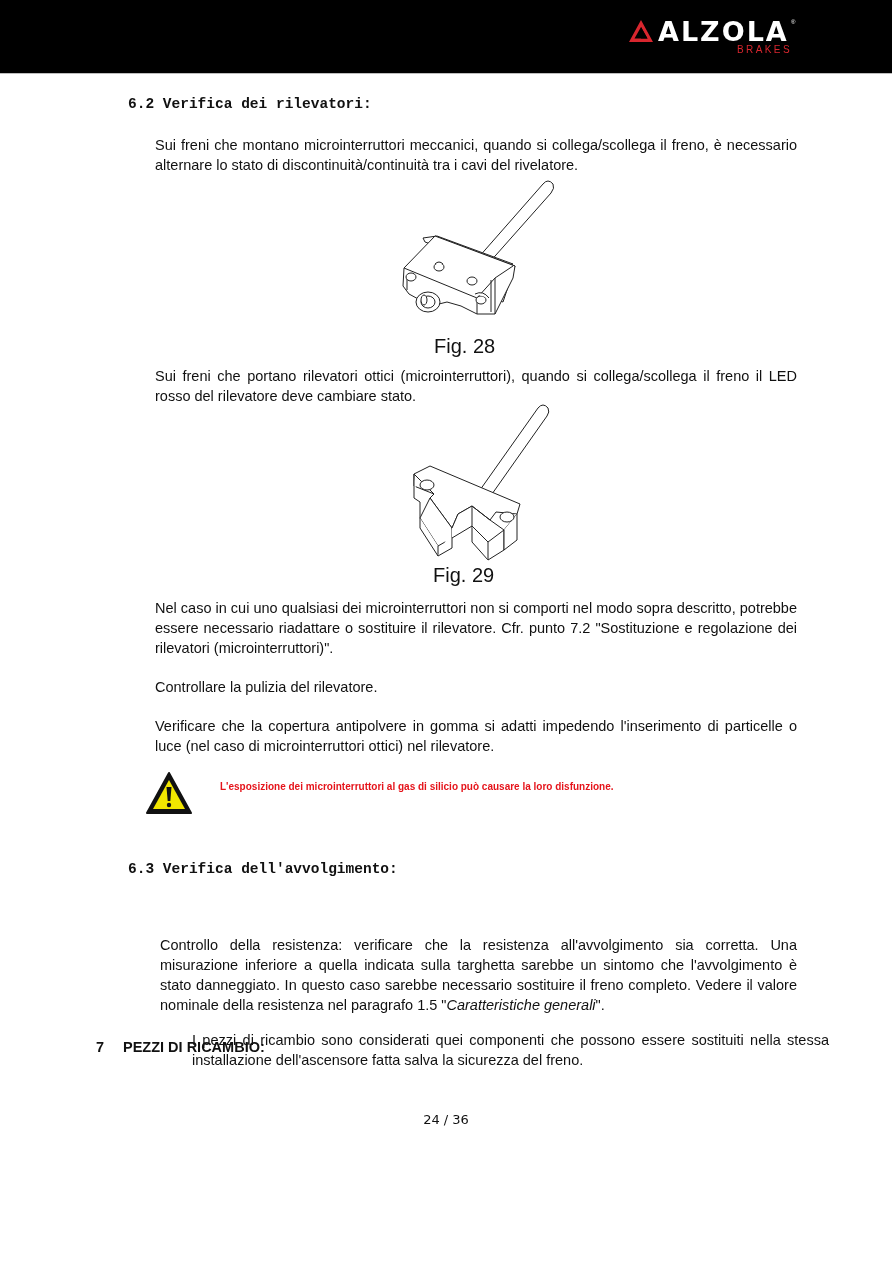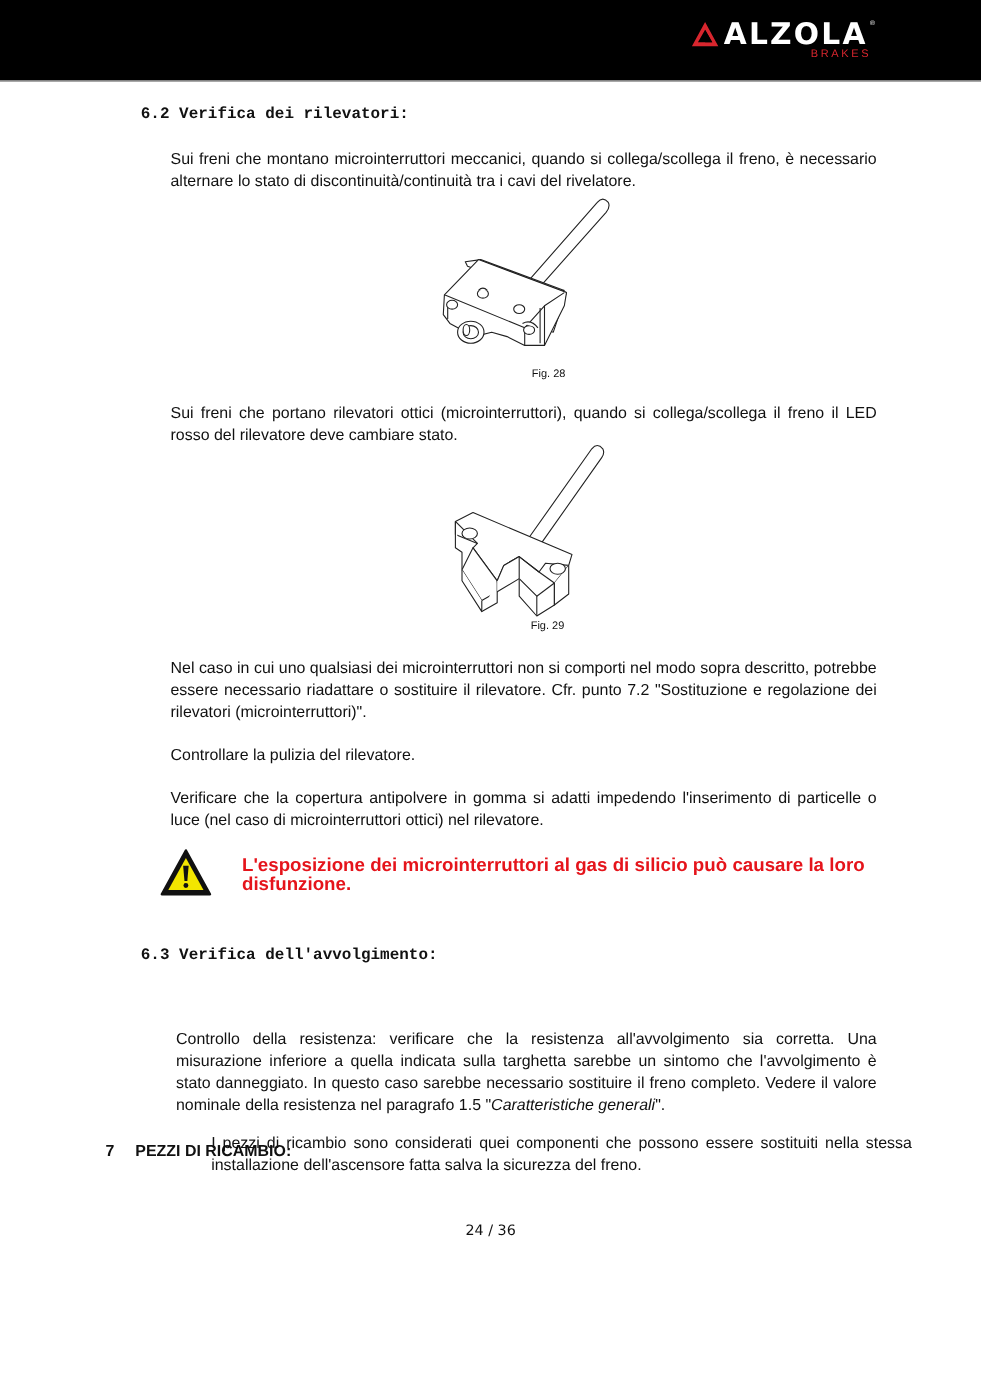--- a/index.html
+++ b/index.html
@@ -22,22 +22,22 @@
       position: absolute; left: 111px; top: 28px;
       color: #d8262e; font-size: 10px; letter-spacing: 2.4px;
       font-family: Liberation Sans, sans-serif;
     }
 
     .abs { position: absolute; }
     .h2 { font-weight: bold; font-size: 14.5px; font-family: Liberation Mono, monospace; }
     .h1 { font-weight: bold; font-size: 14.5px; }
     .p { font-size: 14.5px; line-height: 20px; text-align: justify; }
     .p-last { text-align-last: left; }
-    .fig-caption { font-size: 10px; text-align: right; width: 80px; }
-    .warning-text { color: #e5141b; font-weight: bold; font-size: 17px; line-height: 17px; text-align: justify; }
+    .fig-caption { font-size: 20px; text-align: left; width: 80px; }
+    .warning-text { color: #e5141b; font-weight: bold; font-size: 10px; line-height: 17px; text-align: justify; }
     .page-num { font-family: "DejaVu Sans", sans-serif; font-size: 13px; text-align: center; width: 100px; }
   </style>
 </head>
 <body>
 
 <div class="header-bar">
   <div class="logo">
     <svg class="logo-tri" viewBox="0 0 26 24">
       <path d="M13 1 L25 23 L1 23 Z M13 8 L6.5 19.5 L19.5 19.5 Z" fill="#d8262e" fill-rule="evenodd"></path>
       <path d="M13 8 L19.5 19.5 L13 19.5 Z" fill="#000"></path>

